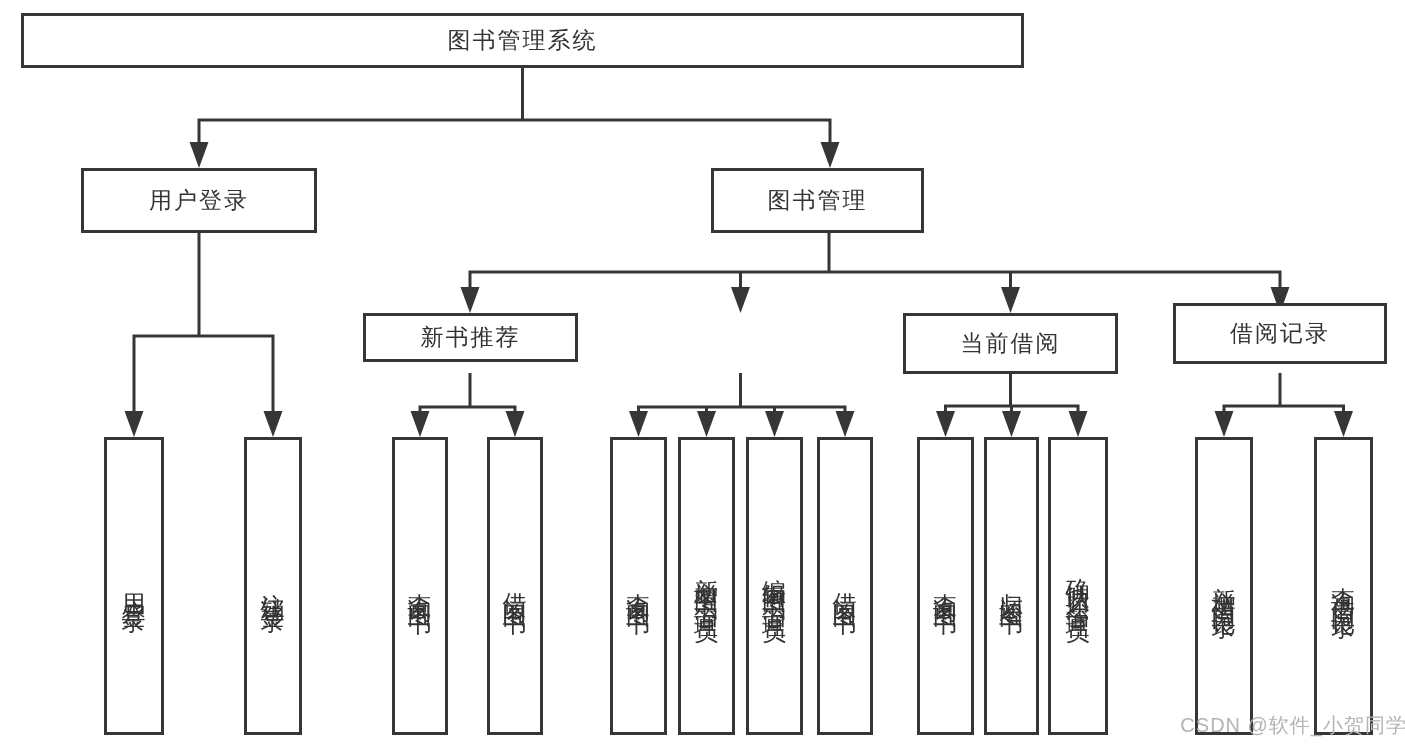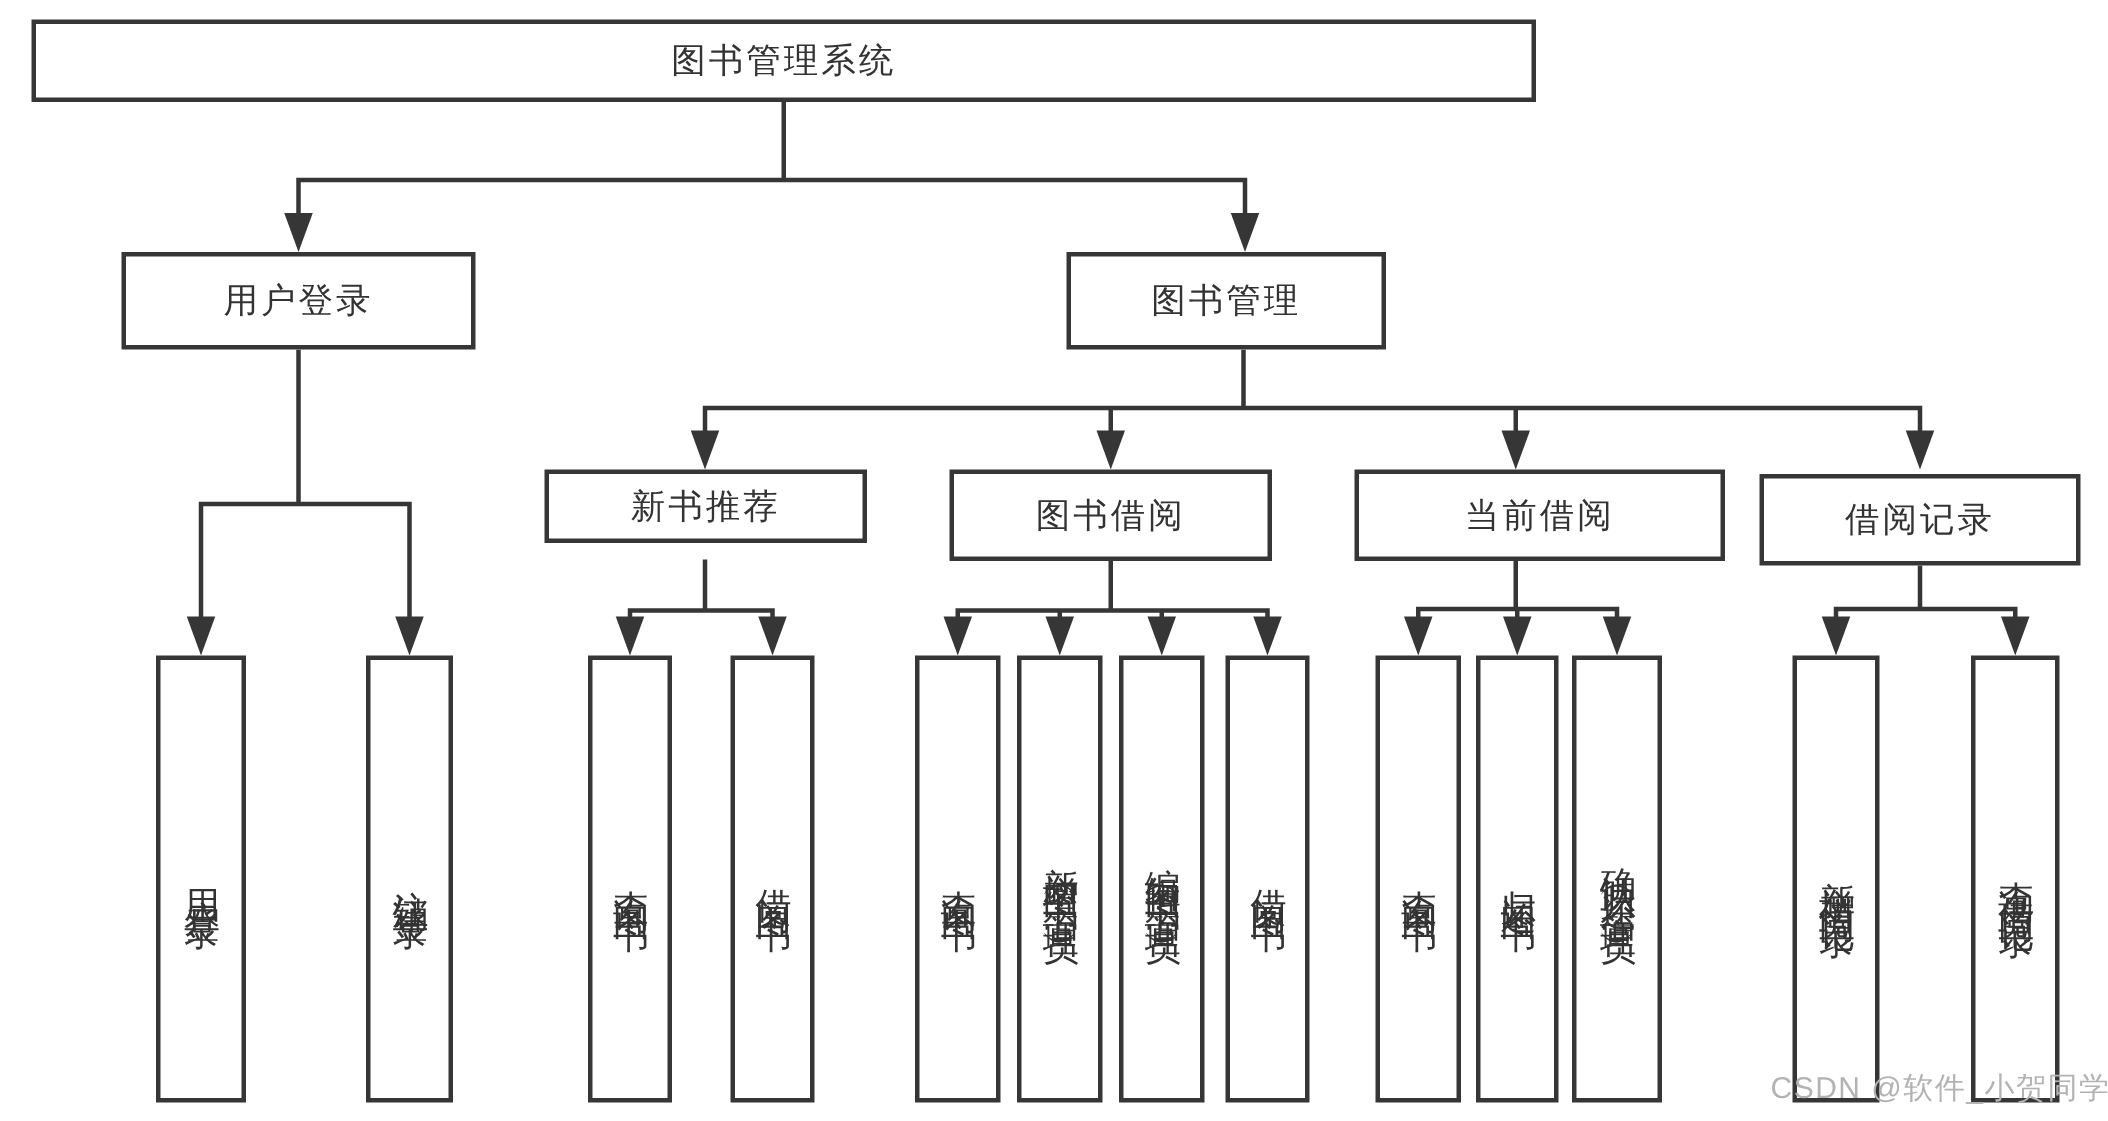--- a/index.html
+++ b/index.html
@@ -107,27 +107,24 @@
   <div class="hbox" style="left:81px; top:168px; width:236px; height:65px;">
     <span>用户登录</span>
   </div>
   <div class="hbox" style="left:711px; top:168px; width:213px; height:65px;">
     <span>图书管理</span>
   </div>
 
   <div class="hbox" style="left:363px; top:313px; width:215px; height:49px;">
     <span>新书推荐</span>
   </div>
-  <div class="hbox" style="left:633px; top:313px; width:215px; height:61px;">
-    <span>图书借阅</span>
-  </div>
-  <div class="hbox" style="left:903px; top:313px; width:247px; height:61px;">
+  <div class="hbox" style="left:903px; top:313px; width:215px; height:61px;">
     <span>当前借阅</span>
   </div>
-  <div class="hbox" style="left:1173px; top:316px; width:214px; height:61px;">
+  <div class="hbox" style="left:1173px; top:303px; width:214px; height:61px;">
     <span>借阅记录</span>
   </div>
 
   <div class="vbox" style="left:104px; top:437px; width:60px; height:298px;">
     <span>用户登录</span>
   </div>
   <div class="vbox" style="left:244px; top:437px; width:58px; height:298px;">
     <span>注销登录</span>
   </div>
 

